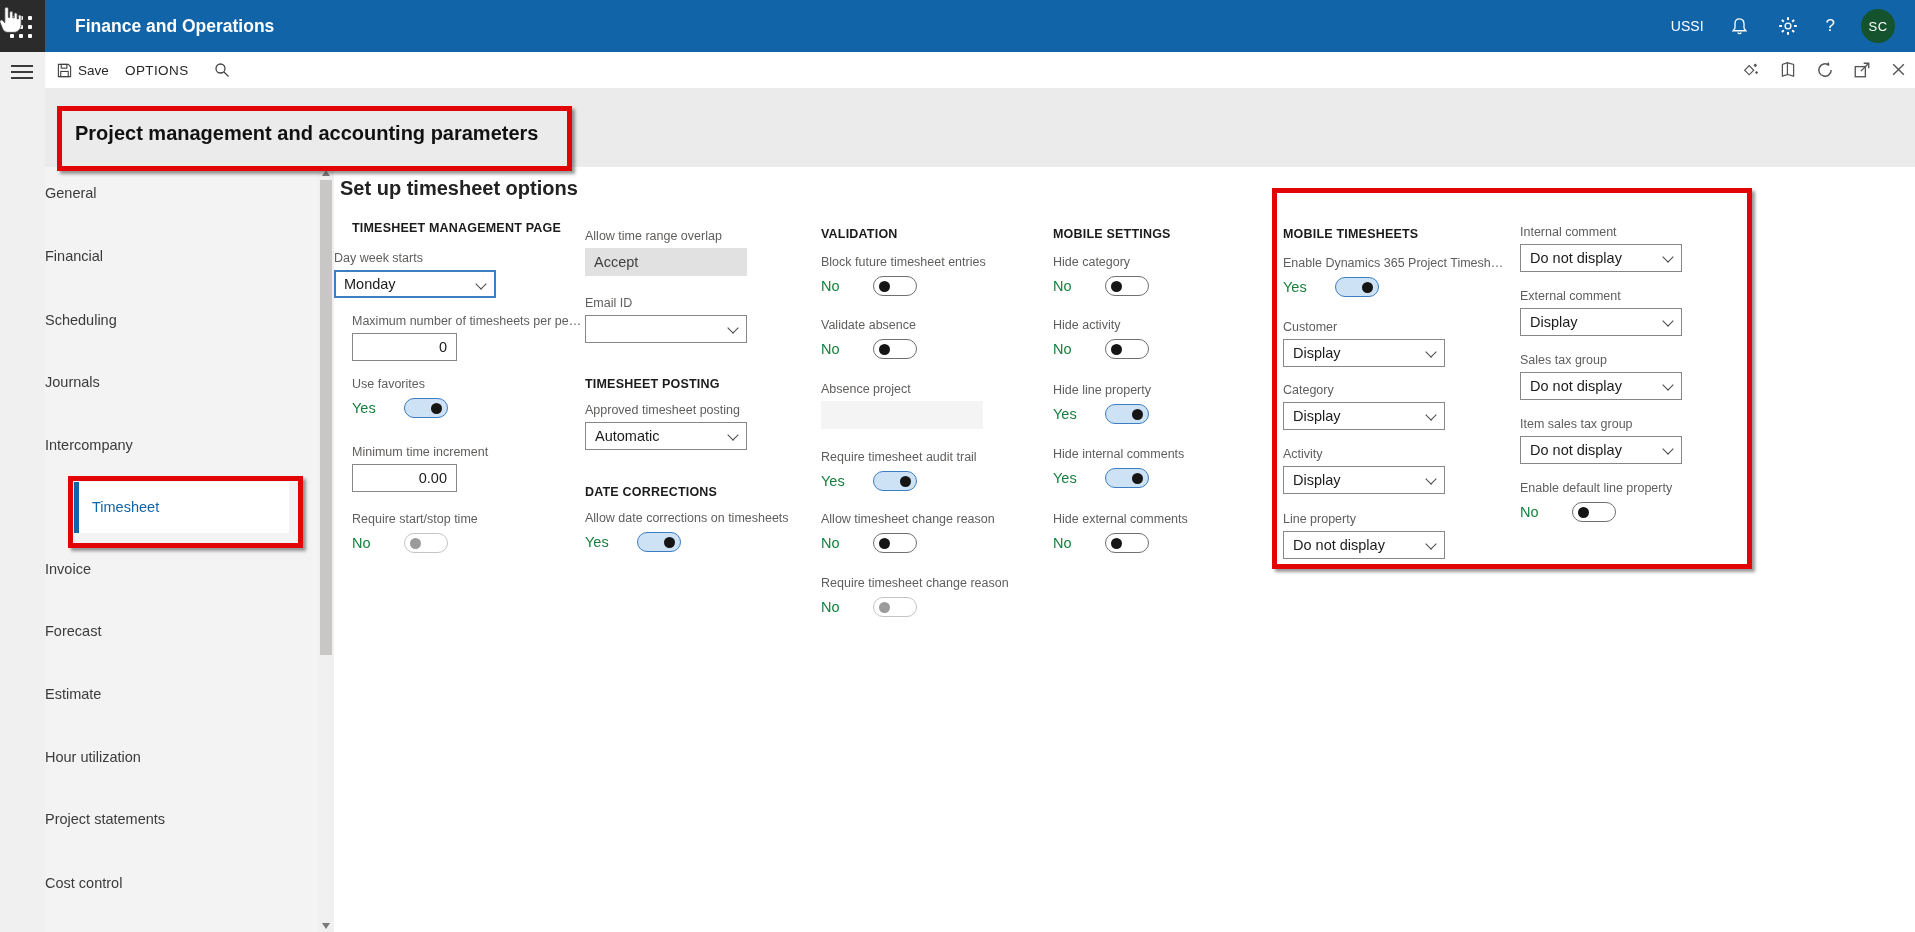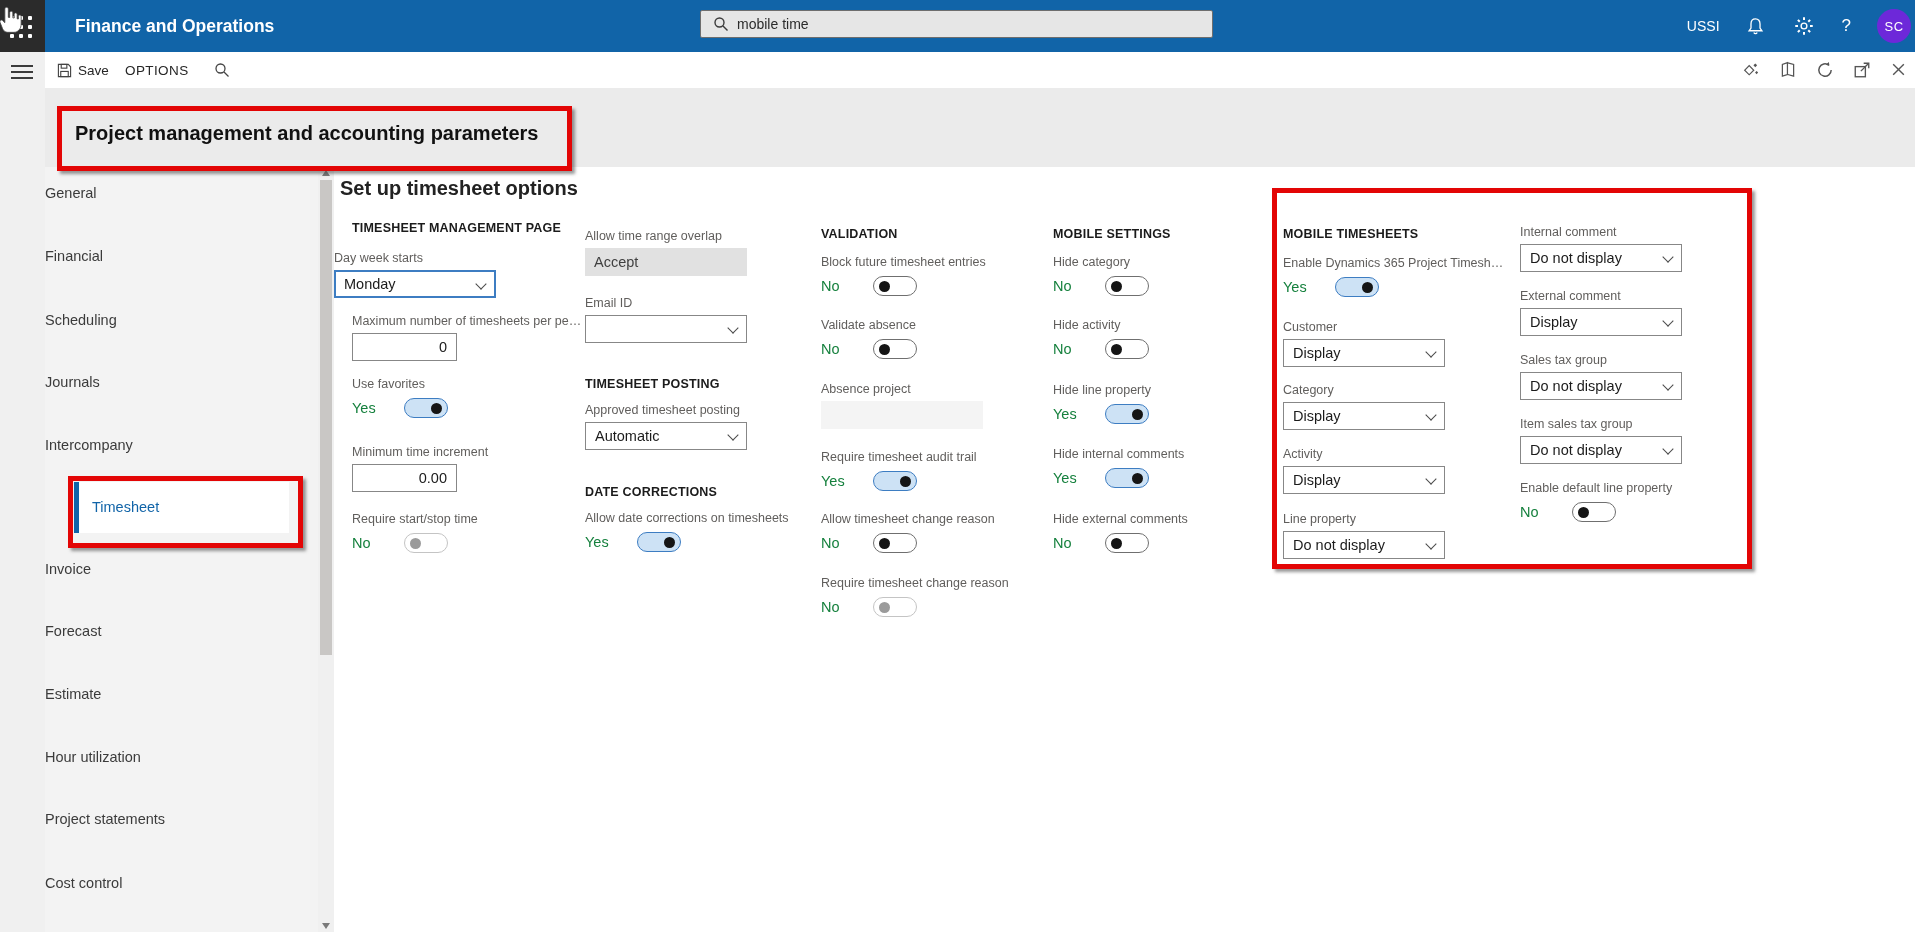--- a/index.html
+++ b/index.html
@@ -15,22 +15,22 @@
   .app-title{position:absolute;left:75px;top:0;height:52px;line-height:52px;color:#fff;
              font-size:17.5px;font-weight:bold;}
   .search-box{position:absolute;left:700px;top:10px;width:513px;height:28px;background:#e6e6e6;
               border:1px solid #6e6e6e;border-radius:2px;display:flex;align-items:center;box-sizing:border-box;}
   .search-box svg{margin:0 8px 0 12px;}
   .search-text{font-size:14px;color:#2b2b2b;}
   .tb-right{position:absolute;right:0;top:0;height:52px;display:flex;align-items:center;}
   .company{color:#fff;font-size:14px;margin-right:26px;}
   .tb-icon{width:20px;height:20px;margin-right:28px;display:flex;align-items:center;justify-content:center;}
   .help{color:#fff;font-size:17px;margin-right:26px;}
-  .avatar{width:34px;height:34px;border-radius:50%;background:#6d28d9;color:#fff;font-size:13px;
-          display:flex;align-items:center;justify-content:center;margin-right:4px;letter-spacing:.5px;}
+  .avatar{width:34px;height:34px;border-radius:50%;background:#14532d;color:#fff;font-size:13px;
+          display:flex;align-items:center;justify-content:center;margin-right:20px;letter-spacing:.5px;}
 
   
   .leftstrip{position:absolute;left:0;top:52px;width:45px;height:880px;background:#f0f0f0;}
   .toolbar{position:absolute;left:45px;top:52px;width:1870px;height:36px;background:#fff;}
   .hamburger{position:absolute;left:11px;top:61px;width:22px;height:18px;z-index:2;}
   .hamburger i{display:block;height:2px;background:#3b3b3b;margin:4px 0;}
   .tool-item{position:absolute;top:52px;height:36px;display:flex;align-items:center;color:#262626;font-size:13.5px;}
   .tool-item svg{margin-right:6px;}
   .tool-icon{position:absolute;top:61px;width:18px;height:18px;}
 
@@ -103,27 +103,20 @@
           <i style="left:9px;top:18px"></i>
           <i style="left:18px;top:18px"></i>
       </span>
       <span class="cursor-hand">
         <svg width="30" height="34" viewBox="0 0 18 20">
           <path d="M7 18 c-1.6 0 -2.6 -1.1 -3.1 -2.3 L2.4 12 c-.5 -1 .8 -1.9 1.6 -1.1 l1.3 1.3 V4.1 c0 -1.5 2.1 -1.5 2.1 0 V9 l.8 .1 V6.4 c0 -1.4 1.9 -1.4 1.9 0 V9.3 l.8 .1 V7.3 c0 -1.3 1.8 -1.3 1.8 0 V9.9 l.7 .1 V8.5 c0 -1.2 1.7 -1.2 1.7 0 V13 c0 2.8 -1.9 5 -4.3 5 Z" fill="#ffffff" stroke="#444" stroke-width="0.5"></path>
         </svg>
       </span>
     </div>
     <div class="app-title">Finance and Operations</div>
-    <div class="search-box">
-      <svg width="16" height="16" viewBox="0 0 16 16">
-        <circle cx="6.5" cy="6.5" r="4.5" fill="none" stroke="#3a3a3a" stroke-width="1.4"></circle>
-        <line x1="10" y1="10" x2="14.5" y2="14.5" stroke="#3a3a3a" stroke-width="1.4"></line>
-      </svg>
-      <span class="search-text">mobile time</span>
-    </div>
     <div class="tb-right">
       <span class="company">USSI</span>
       <span class="tb-icon">
         <svg width="19" height="19" viewBox="0 0 16 16">
           <path d="M8 1.5 C5.6 1.5 4.2 3.4 4.2 5.8 V9.4 L2.6 11.6 H13.4 L11.8 9.4 V5.8 C11.8 3.4 10.4 1.5 8 1.5 Z" fill="none" stroke="#fff" stroke-width="1.1"></path>
           <path d="M6.6 13 a1.5 1.5 0 0 0 2.8 0" fill="none" stroke="#fff" stroke-width="1.1"></path>
         </svg>
       </span>
       <span class="tb-icon">
         <svg width="20" height="20" viewBox="0 0 16 16">

